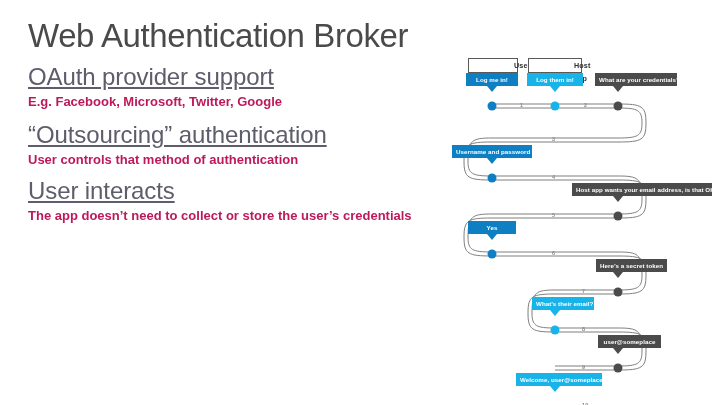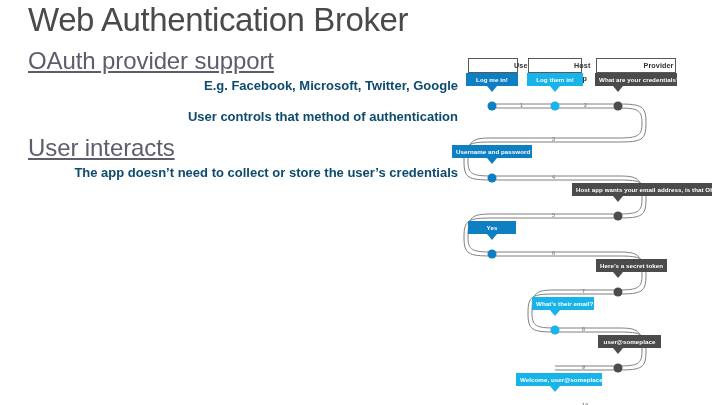--- a/index.html
+++ b/index.html
@@ -19,21 +19,21 @@
     left: 0; top: 0;
     width: 720px;
     height: 405px;
     background: #ffffff;
   }
 
   
   #text-col {
     position: absolute;
     left: 28px;
-    top: 2px;
+    top: 18px;
     width: 430px;
   }
   .slide-title {
     font-size: 33px;
     font-weight: 400;
     color: #4a4a4a;
     letter-spacing: -0.4px;
     line-height: 1.08;
     margin: 0 0 10px 0;
     white-space: nowrap;
@@ -44,25 +44,24 @@
     color: #5d5d6b;
     letter-spacing: -0.1px;
     line-height: 1.12;
     margin: 0;
     white-space: nowrap;
     text-decoration: underline;
   }
   .sub-bold {
     font-size: 13px;
     font-weight: bold;
-    color: #0c4a6e;
+    color: #be185d;
     line-height: 1.28;
     margin: 3px 0 0 0;
     white-space: nowrap;
-    text-align: right;
   }
   .gap-a { height: 12px; }
   .gap-b { height: 9px; }
 
   
   #diagram {
     position: absolute;
     left: 448px;
     top: 58px;
     width: 272px;
@@ -127,20 +126,21 @@
 <div id="slide">
 
   <div id="text-col">
     <h1 class="slide-title">Web Authentication Broker</h1>
 
     <h2 class="head-light">OAuth provider support</h2>
     <p class="sub-bold">E.g. Facebook, Microsoft, Twitter, Google</p>
 
     <div class="gap-a"></div>
 
+    <h2 class="head-light">“Outsourcing” authentication</h2>
     <p class="sub-bold">User controls that method of authentication</p>
 
     <div class="gap-b"></div>
 
     <h2 class="head-light">User interacts</h2>
     <p class="sub-bold">The app doesn’t need to collect or store the user’s credentials</p>
   </div>
 
   <div id="diagram">
 
@@ -202,21 +202,20 @@
         <circle cx="44" cy="196" r="4.5" fill="#0f7fc4"></circle>
         <circle cx="170" cy="234" r="4.5" fill="#4b4b4b"></circle>
         <circle cx="107" cy="272" r="4.5" fill="#18b3e8"></circle>
         <circle cx="170" cy="310" r="4.5" fill="#4b4b4b"></circle>
         <circle cx="107" cy="348" r="4.5" fill="#18b3e8"></circle>
       </g>
     </svg>
 
     <div class="lane-label-box" style="left:20px;  top:0px; width:50px;">User</div>
     <div class="lane-label-box" style="left:80px;  top:0px; width:54px;">Host app</div>
-    <div class="lane-label-box" style="left:148px; top:0px; width:80px;">Provider</div>
 
     <div class="bubble user" style="left:18px; top:15px; width:52px;">
       <span>Log me in!</span>
       <span class="tail" style="left:21px;"></span>
     </div>
 
     <div class="bubble host" style="left:79px; top:15px; width:56px;">
       <span>Log them in!</span>
       <span class="tail" style="left:23px;"></span>
     </div>

